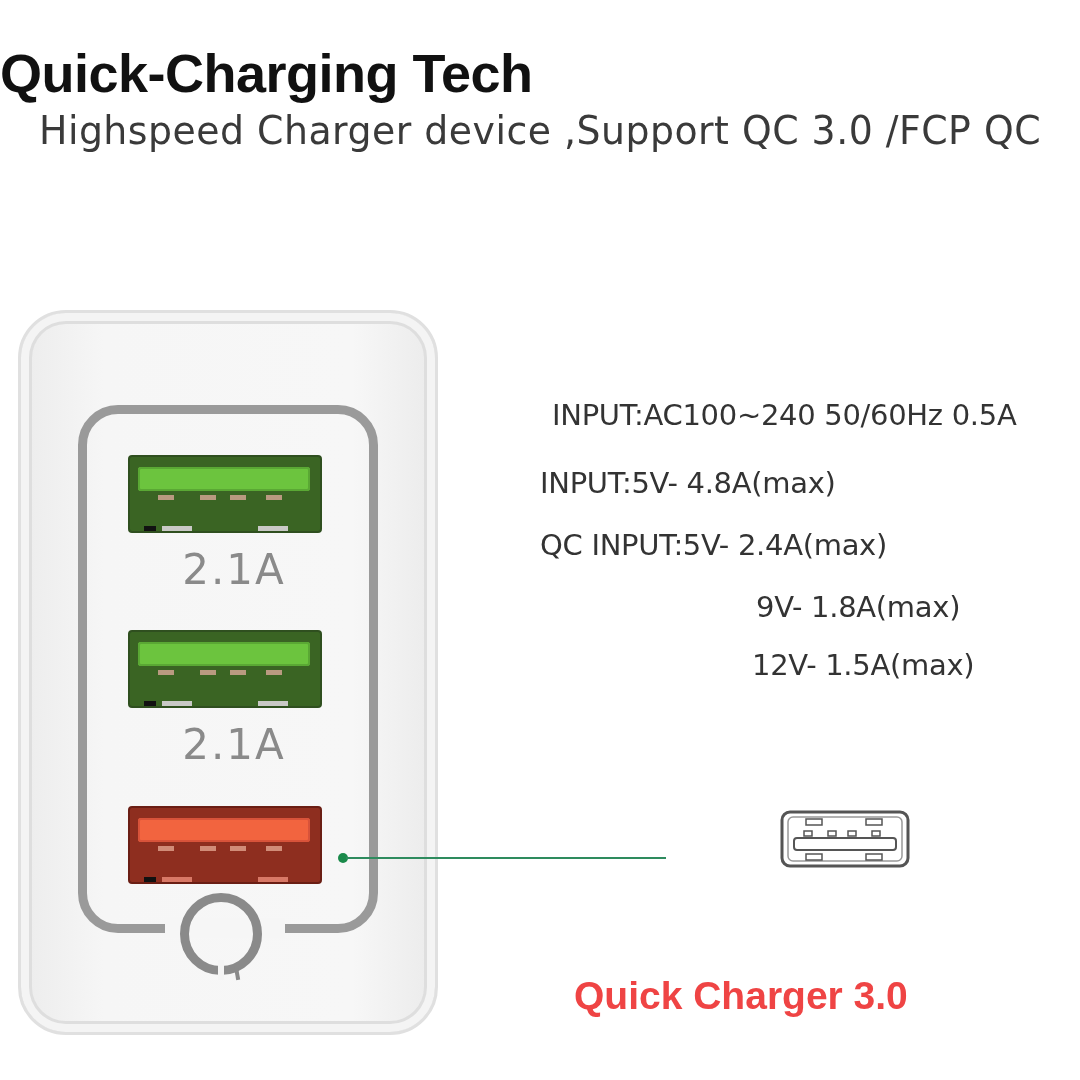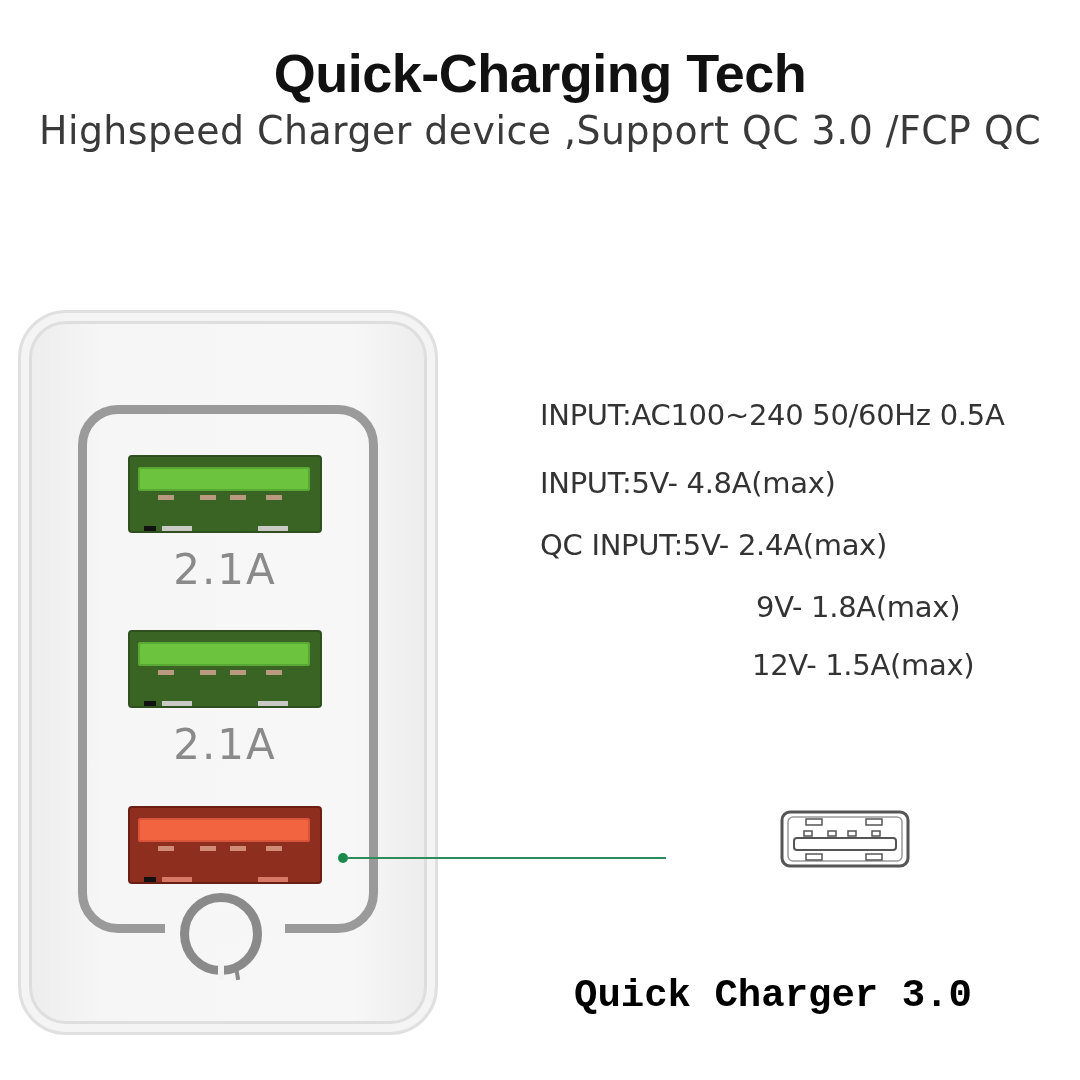--- a/index.html
+++ b/index.html
@@ -1,21 +1,21 @@
 <!DOCTYPE html>
 <html><head>
   <meta charset="utf-8">
   <style>
     html, body { margin: 0; padding: 0; }
     body {
       width: 1080px; height: 1080px; background: #ffffff; position: relative; overflow: hidden;
       font-family: "Liberation Sans", sans-serif;
     }
     .title {
-      position: absolute; top: 42px; left: 0; width: 1080px; text-align: center;
+      position: absolute; top: 42px; left: 0; width: 1080px; text-align: left;
       font-family: "Liberation Sans", sans-serif; font-weight: bold; font-size: 54px; color: #111;
       letter-spacing: -0.5px;
     }
     .subtitle {
       position: absolute; top: 108px; left: 0; width: 1080px; text-align: center;
       font-family: "DejaVu Sans", sans-serif; font-size: 39px; color: #3a3a3a; letter-spacing: 0.5px;
       transform: scaleX(0.97); transform-origin: center;
     }
     
     .charger {
@@ -59,41 +59,41 @@
     }
     .port.red .pin { background: #d18c78; }
     .port .latch {
       position: absolute; bottom: 0; width: 30px; height: 5px; background: #c9c9c6;
     }
     .port.red .latch { background: #d87866; }
     .port .dot {
       position: absolute; bottom: 0; left: 14px; width: 12px; height: 5px; background: #111;
     }
     .port-label {
-      position: absolute; left: 128px; width: 194px; text-align: center;
+      position: absolute; left: 137px; width: 194px; text-align: center;
       font-family: "DejaVu Sans", sans-serif; font-size: 42px; color: #8a8a8a; letter-spacing: 2px;
     }
     .indicator-dot {
       position: absolute; left: 338px; top: 853px; width: 10px; height: 10px; border-radius: 50%;
       background: #1a8a4a;
     }
     .indicator-line {
       position: absolute; left: 346px; top: 857px; width: 320px; height: 2px; background: #2e8b5e;
     }
     .specs {
       position: absolute; left: 540px; top: 398px;
       font-family: "DejaVu Sans", sans-serif; font-size: 29px; color: #333; letter-spacing: -0.3px;
     }
     .spec-line { position: absolute; white-space: nowrap; }
     .usb-icon {
       position: absolute; left: 780px; top: 810px; width: 130px; height: 58px;
     }
     .qc-label {
       position: absolute; left: 574px; top: 974px;
-      font-family: Liberation Mono, monospace; font-weight: bold; font-size: 39px; color: #000000;
+      font-family: Liberation Sans, sans-serif; font-weight: bold; font-size: 39px; color: #ef4444;
       white-space: nowrap;
     }
   </style>
 </head>
 <body>
 
 <div class="title">Quick-Charging Tech</div>
 <div class="subtitle">Highspeed Charger device ,Support QC 3.0 /FCP QC</div>
 
 <div class="charger"></div>
@@ -135,21 +135,21 @@
   <div class="pin" style="left:136px;"></div>
   <div class="dot"></div>
   <div class="latch" style="left:32px;"></div>
   <div class="latch" style="left:128px;"></div>
 </div>
 
 <div class="indicator-dot"></div>
 <div class="indicator-line"></div>
 
 <div class="specs">
-  <div class="spec-line" style="top:0; left:0;">INPUT:AC100~240 50/60Hz 0.5A</div>
+  <div class="spec-line" style="top:0; left:12px;">INPUT:AC100~240 50/60Hz 0.5A</div>
   <div class="spec-line" style="top:68px; left:0;">INPUT:5V- 4.8A(max)</div>
   <div class="spec-line" style="top:130px; left:0;">QC INPUT:5V- 2.4A(max)</div>
   <div class="spec-line" style="top:192px; left:216px;">9V- 1.8A(max)</div>
   <div class="spec-line" style="top:250px; left:212px;">12V- 1.5A(max)</div>
 </div>
 
 <svg class="usb-icon" viewBox="0 0 130 58">
   <rect x="2" y="2" width="126" height="54" rx="8" fill="#fff" stroke="#555" stroke-width="3"></rect>
   <rect x="8" y="7" width="114" height="44" rx="5" fill="none" stroke="#999" stroke-width="1.5"></rect>
   <rect x="26" y="9" width="16" height="6" fill="#fff" stroke="#555" stroke-width="1.5"></rect>

